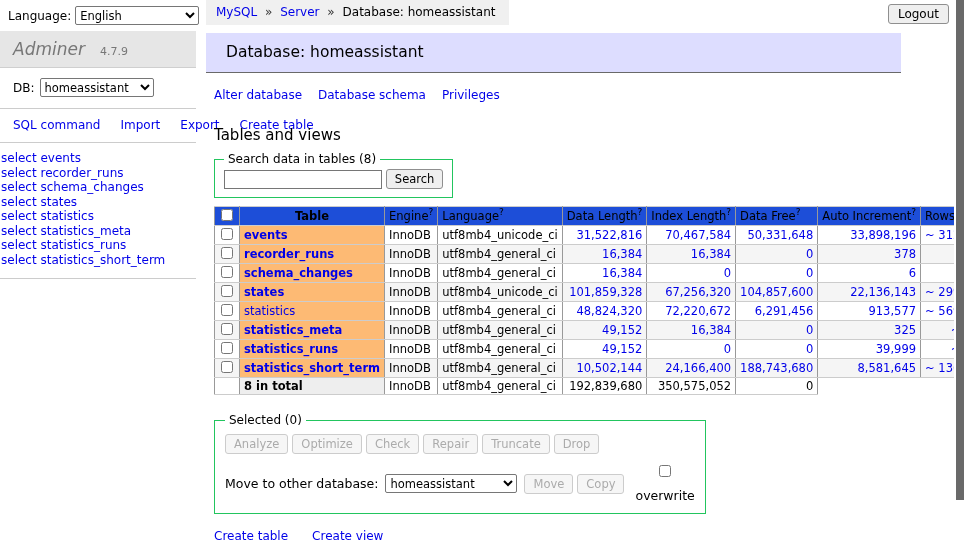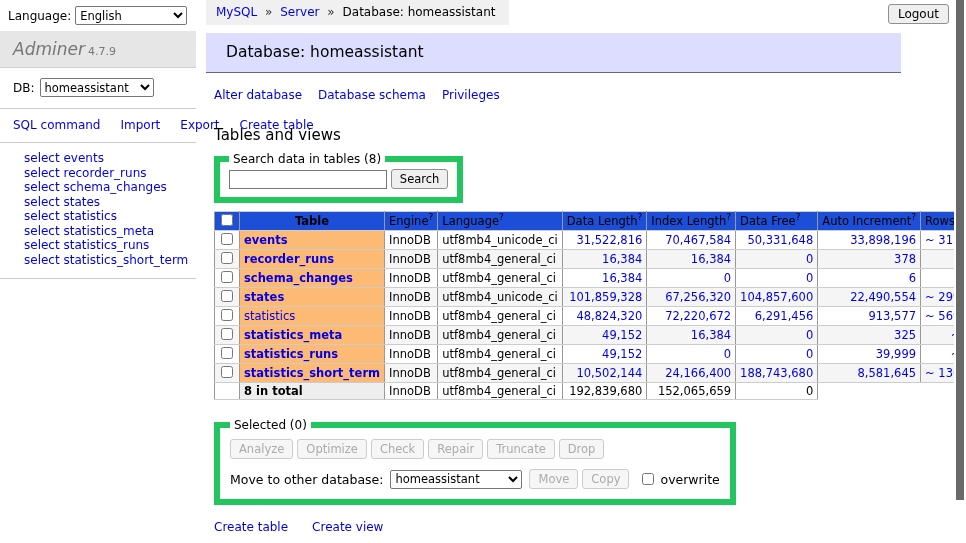--- a/index.html
+++ b/index.html
@@ -14,51 +14,51 @@
   #app { display:flex; align-items:flex-start; }
 
   
   #sidebar { width:196px; flex:0 0 196px; }
   .lang-row { padding:6px 0 0 8px; white-space:nowrap; }
   .lang-row span { margin-right:4px; }
   select {
     font-family:"DejaVu Sans", sans-serif; font-size:11.5px;
     height:19px; border:1px solid #767676; background:#fff; border-radius:2px;
   }
-  .lang-row select { width:112px; }
+  .lang-row select { width:124px; }
   h1.app {
     margin:6px 0 0; background:#e6e6e6; border-bottom:1px solid #cfcfcf;
     padding:8px 0 8px 13px; font-weight:normal; font-size:17px;
     font-style:italic; color:#777;
   }
-  .app-version { font-size:11px; font-style:normal; color:#777; margin-left:3px; }
+  .app-version { font-size:11px; font-style:normal; color:#777; margin-left:15px; }
   .db-row { padding:10px 0 11px 13px; border-bottom:1px solid #ccc; white-space:nowrap; }
   .db-row span { margin-right:5px; }
   .db-row select { width:114px; }
   .side-links { margin:0; padding:8px 10px 9px 13px; border-bottom:1px solid #ccc; line-height:16px; }
   .side-links a { margin-right:20px; white-space:nowrap; }
-  .table-links { margin:0; padding:8px 10px 11px 24px; border-bottom:1px solid #ccc; }
+  .table-links { margin:0; padding:8px 10px 11px 1px; border-bottom:1px solid #ccc; }
   .table-links a { display:block; line-height:14.5px; white-space:nowrap; }
 
   
   #main { flex:1 1 auto; padding:0 65px 0 10px; min-width:0; }
   .breadcrumb {
     display:inline-block; background:#f0f0f0; padding:5px 14px 6px 10px; font-size:12px;
   }
   .breadcrumb .sep { color:#333; margin:0 4px; }
   .page-title {
     background:#ddf; border-bottom:1px solid #696969;
     margin:8px 0 0; padding:10px 20px 11px; font-size:15.5px; font-weight:normal;
   }
   #content { padding-left:8px; }
   .db-actions { margin:15px 0 0; }
   .db-actions a { margin-right:16px; }
   h3 { font-size:15px; font-weight:normal; margin:24px 0 0; }
 
-  fieldset { border:6px solid #22c55e; display:inline-block; }
+  fieldset { border:1px solid #22c55e; display:inline-block; }
   legend { font-size:12px; padding:0 4px; }
 
   .search-fs { margin:8px 0 0; padding:3px 9px 8px; }
   .search-fs input[type=text] {
     width:158px; height:19px; border:1px solid #767676; font-size:12px; padding:1px 3px;
     vertical-align:middle;
   }
   .btn {
     font-family:"DejaVu Sans", sans-serif; font-size:11.5px;
     background:#efefef; border:1px solid #8f8f8f; border-radius:3px;
@@ -77,21 +77,21 @@
   tr.total th, tr.total td { background:#fff; font-weight:normal; }
   tr.total th { background:#eee; font-weight:bold; }
   sup.hint { font-size:9px; line-height:0; }
   input[type=checkbox] { margin:1px 2px; width:12px; height:12px; }
 
   .selected-fs { margin:18px 0 0; padding:1px 10px 10px; }
   .sel-buttons { margin:6px 0 10px; }
   .sel-buttons .btn { margin-right:4px; }
   .move-row { margin:0; display:flex; align-items:center; gap:7px; font-size:12.5px; white-space:nowrap; }
   .move-row select { width:132px; }
-  .chk-label { display:inline-flex; align-items:center; gap:4px; font-size:12.5px; }
+  .chk-label { display:inline-flex; align-items:center; gap:10px; font-size:12.5px;flex-direction:column; }
 
   .links-row { margin:15px 0 0; }
   .links-row a { margin-right:24px; }
   #routines-heading { margin-top:16px; }
 
   #logout-btn { position:absolute; top:4px; right:17px; padding:2px 9px; font-size:12px; }
 
   #scrollbar { position:absolute; top:0; right:0; width:12px; height:543px; background:#fff; }
   #scrollbar .thumb { position:absolute; top:0; right:2px; width:8px; height:500px; background:#696969; }
 </style>
@@ -185,21 +185,21 @@
               <td class="num"><a>~ 3</a></td>
             </tr>
             <tr class="even">
               <td><input type="checkbox" style=""></td>
               <th><a style="font-weight: bold;">states</a></th>
               <td class="plain">InnoDB</td>
               <td class="plain">utf8mb4_unicode_ci</td>
               <td class="num"><a>101,859,328</a></td>
               <td class="num"><a>67,256,320</a></td>
               <td class="num"><a>104,857,600</a></td>
-              <td class="num"><a>22,490,554</a></td>
+              <td class="num"><a>22,136,143</a></td>
               <td class="num"><a>~ 299,833</a></td>
             </tr>
             <tr class="odd">
               <td><input type="checkbox" style=""></td>
               <th><a style="font-weight: normal;">statistics</a></th>
               <td class="plain">InnoDB</td>
               <td class="plain">utf8mb4_general_ci</td>
               <td class="num"><a>48,824,320</a></td>
               <td class="num"><a>72,220,672</a></td>
               <td class="num"><a>6,291,456</a></td>
@@ -238,21 +238,21 @@
               <td class="num"><a>188,743,680</a></td>
               <td class="num"><a>8,581,645</a></td>
               <td class="num"><a>~ 136,108</a></td>
             </tr>
             <tr class="total">
               <td></td>
               <th>8 in total</th>
               <td class="plain">InnoDB</td>
               <td class="plain">utf8mb4_general_ci</td>
               <td class="num">192,839,680</td>
-              <td class="num">152,065,659</td>
+              <td class="num">350,575,052</td>
               <td class="num">0</td>
             </tr>
           </tbody>
         </table>
 
       <fieldset class="selected-fs">
         <legend>Selected (0)</legend>
         <p class="sel-buttons" id="selected-buttons"><button class="btn" disabled="">Analyze</button><button class="btn" disabled="">Optimize</button><button class="btn" disabled="">Check</button><button class="btn" disabled="">Repair</button><button class="btn" disabled="">Truncate</button><button class="btn" disabled="">Drop</button></p>
         <p class="move-row">
           <span>Move to other database:</span>

